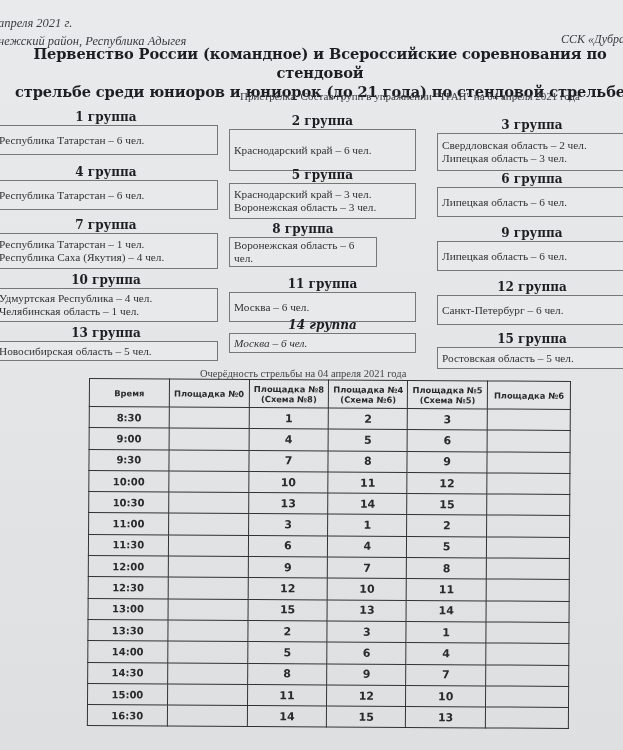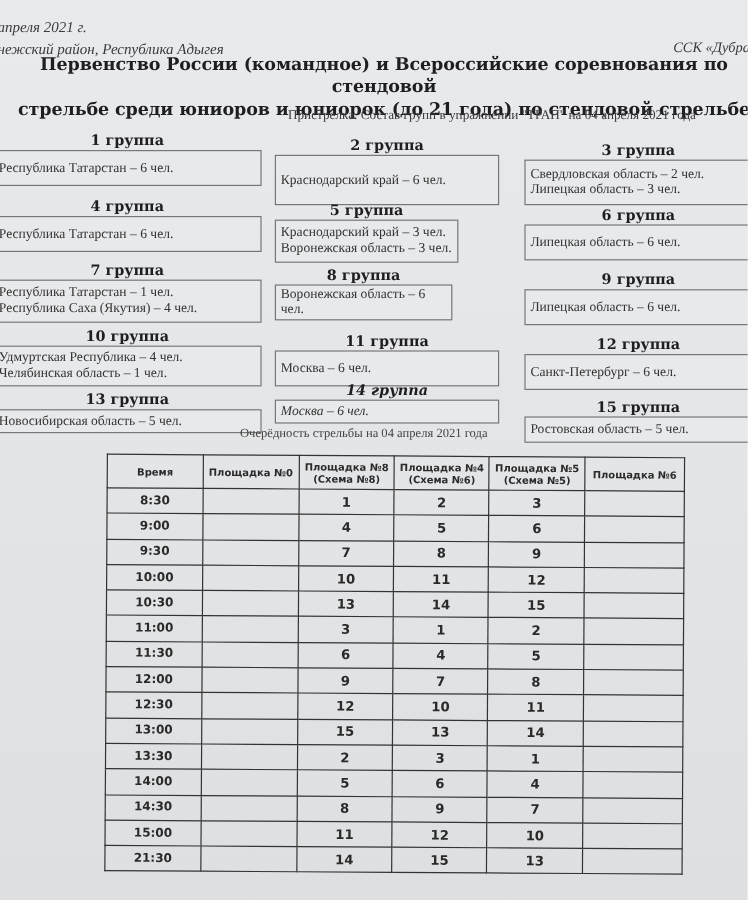--- a/index.html
+++ b/index.html
@@ -8,21 +8,21 @@
     background: linear-gradient(180deg,#e9eaec 0%,#e4e5e7 50%,#dddfe1 100%);
     font-family:"DejaVu Serif", serif; color:#2a2a2e; position:relative;
   }
   .hdr-left { position:absolute; left:-2px; top:14px; font-style:italic; font-size:12.5px; color:#3a3a40; line-height:18px; font-family:"Liberation Serif", serif; }
   .hdr-right { position:absolute; right:-2px; top:32px; font-style:italic; font-size:12px; color:#3a3a40; font-family:"Liberation Serif", serif; }
   .title { position:absolute; left:10px; width:620px; top:44px; text-align:center; font-weight:bold; font-size:14.6px; line-height:19px; color:#1e1e22; font-family:"DejaVu Serif", serif; letter-spacing:-0.1px; }
   .subtitle { position:absolute; left:60px; width:520px; top:90px; text-align:right; font-size:11px; color:#3a3a40; font-family:"Liberation Serif", serif; }
   .group { position:absolute; }
   .group .gt { text-align:center; font-weight:bold; font-size:12px; height:15px; line-height:15px; color:#1e1e22; font-family:"DejaVu Serif", serif; }
   .group .gb { border:1px solid #777; background:#e8e9eb; font-size:11.3px; line-height:13px; color:#333; font-family:"Liberation Serif", serif; padding:2px 4px; box-sizing:border-box; display:flex; flex-direction:column; justify-content:center; }
-  .caption { position:absolute; left:200px; top:356px; font-size:10.5px; color:#444; font-family:"Liberation Serif", serif; }
+  .caption { position:absolute; left:200px; top:368px; font-size:10.5px; color:#444; font-family:"Liberation Serif", serif; }
   table.sched { position:absolute; left:89px; top:378px; width:482px; border-collapse:collapse; transform:rotate(0.35deg); transform-origin:left top; }
   table.sched th, table.sched td { border:1px solid #333; text-align:center; color:#2a2a2a; }
   table.sched th { font-size:8.3px; font-weight:bold; height:27px; line-height:10px; font-family:"DejaVu Sans", sans-serif; padding:0 2px; }
   table.sched td { height:20.3px; font-size:11px; font-weight:bold; font-family:"DejaVu Sans", sans-serif; padding:0; }
   table.sched td.time { font-size:10px; }
 </style>
 </head>
 <body>
 
 <div class="hdr-left">
@@ -56,21 +56,21 @@
         <div>Свердловская область – 2 чел.</div>
         <div>Липецкая область – 3 чел.</div>
       </div>
     </div>
     <div class="group" style="left: -6px; top: 165px; width: 224px;">
       <div class="gt">4 группа</div>
       <div class="gb" style="height:30px">
         <div>Республика Татарстан – 6 чел.</div>
       </div>
     </div>
-    <div class="group" style="left: 229px; top: 168px; width: 153px;">
+    <div class="group" style="left: 229px; top: 168px; width: 187px;">
       <div class="gt">5 группа</div>
       <div class="gb" style="height:36px">
         <div>Краснодарский край – 3 чел.</div>
         <div>Воронежская область – 3 чел.</div>
       </div>
     </div>
     <div class="group" style="left: 437px; top: 172px; width: 190px;">
       <div class="gt">6 группа</div>
       <div class="gb" style="height:30px">
         <div>Липецкая область – 6 чел.</div>
@@ -277,21 +277,21 @@
       </tr>
       <tr>
         <td class="time">15:00</td>
         <td></td>
         <td>11</td>
         <td>12</td>
         <td>10</td>
         <td></td>
       </tr>
       <tr>
-        <td class="time">21:30</td>
+        <td class="time">16:30</td>
         <td></td>
         <td>14</td>
         <td>15</td>
         <td>13</td>
         <td></td>
       </tr>
     </tbody>
 </table>
 
 </body></html>

